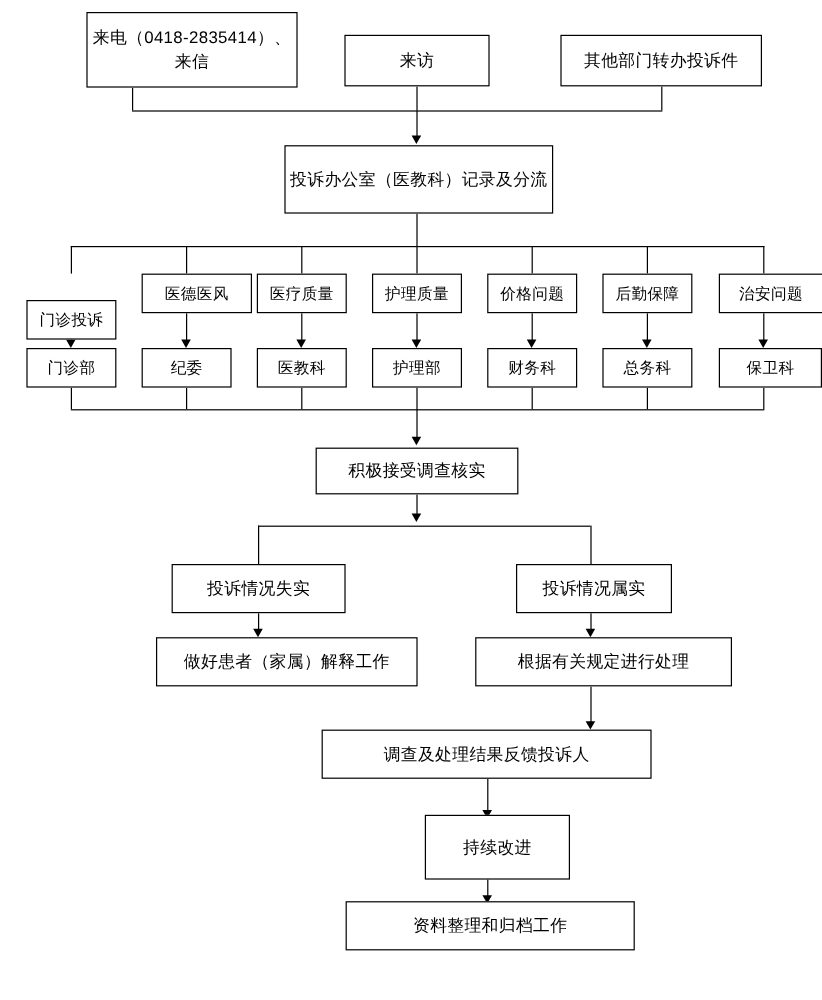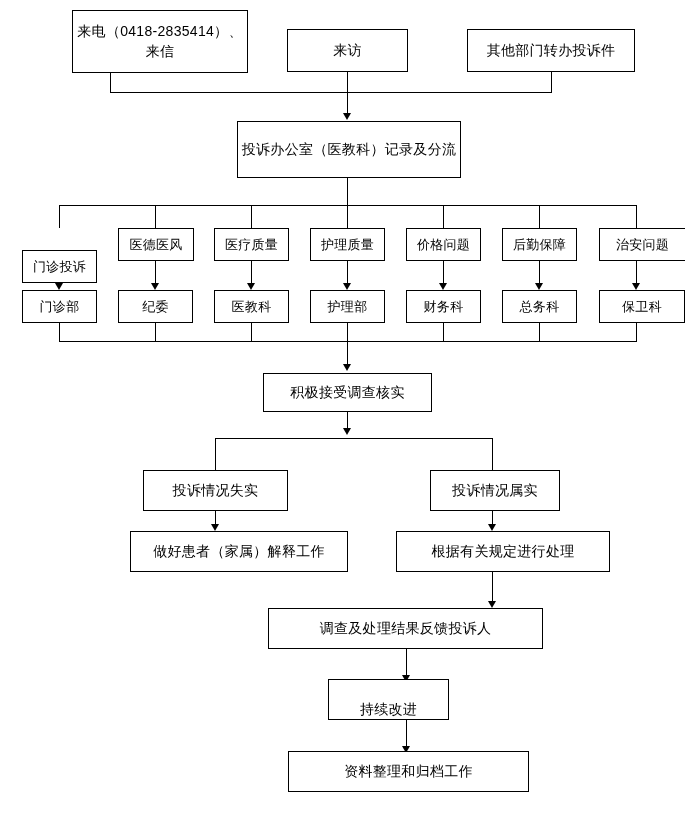--- a/index.html
+++ b/index.html
@@ -86,21 +86,21 @@
   <div class="edge v" style="left:155px; top:205px; height:23px;"></div>
   <div class="edge v" style="left:251px; top:205px; height:23px;"></div>
   <div class="edge v" style="left:347px; top:205px; height:23px;"></div>
   <div class="edge v" style="left:443px; top:205px; height:23px;"></div>
   <div class="edge v" style="left:539px; top:205px; height:23px;"></div>
   <div class="edge v" style="left:636px; top:205px; height:23px;"></div>
 
   <div class="node small" style="left:22px;  top:228px; width:75px; height:33px;margin-top:22px;">
     <span>门诊投诉</span>
   </div>
-  <div class="node small" style="left:118px; top:228px; width:76px; height:33px;">
+  <div class="node small" style="left:118px; top:228px; width:92px; height:33px;">
     <span>医德医风</span>
   </div>
   <div class="node small" style="left:214px; top:228px; width:75px; height:33px;">
     <span>医疗质量</span>
   </div>
   <div class="node small" style="left:310px; top:228px; width:75px; height:33px;">
     <span>护理质量</span>
   </div>
   <div class="node small" style="left:406px; top:228px; width:75px; height:33px;">
     <span>价格问题</span>
@@ -192,21 +192,21 @@
   <div class="edge v" style="left:492px; top:572px; height:33px;"></div>
   <div class="arrow" style="left:488px; top:601px;"></div>
 
   <div class="node" style="left:268px; top:608px; width:275px; height:41px;">
     <span>调查及处理结果反馈投诉人</span>
   </div>
 
   <div class="edge v" style="left:406px; top:649px; height:32px;"></div>
   <div class="arrow" style="left:402px; top:675px;"></div>
 
-  <div class="node" style="left:328px; top:679px; width:121px; height:41px;align-items:flex-end;">
+  <div class="node" style="left:354px; top:679px; width:121px; height:54px;">
     <span>持续改进</span>
   </div>
 
   <div class="edge v" style="left:406px; top:720px; height:32px;"></div>
   <div class="arrow" style="left:402px; top:746px;"></div>
 
   <div class="node" style="left:288px; top:751px; width:241px; height:41px;">
     <span>资料整理和归档工作</span>
   </div>
 

